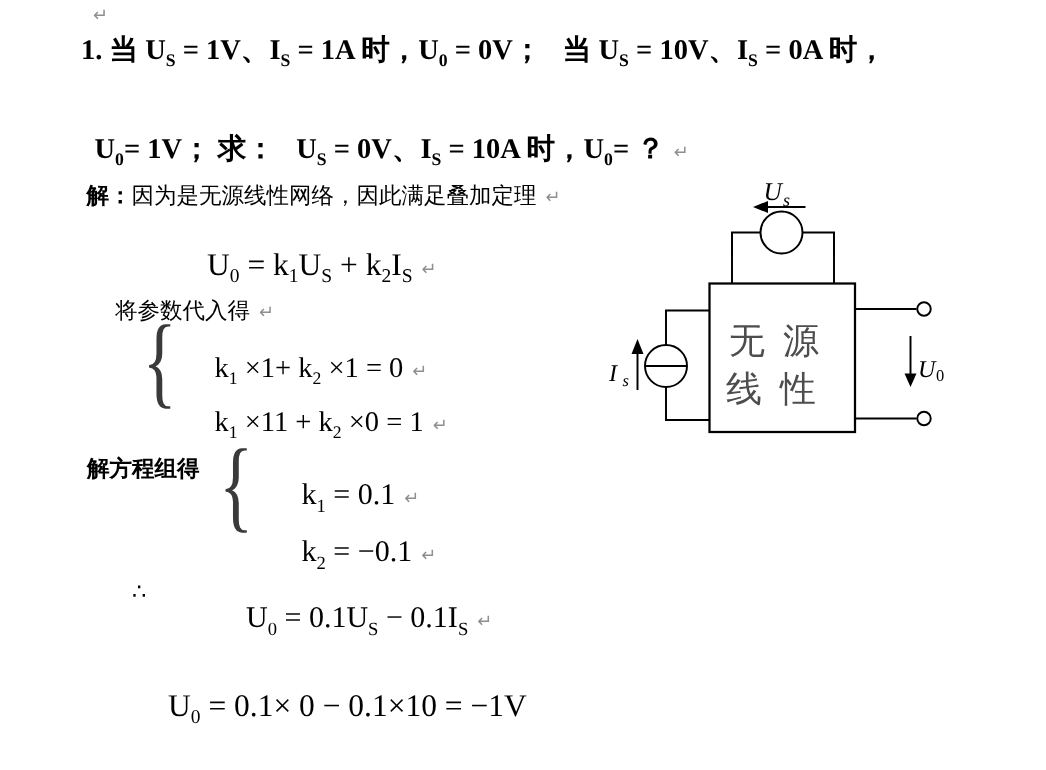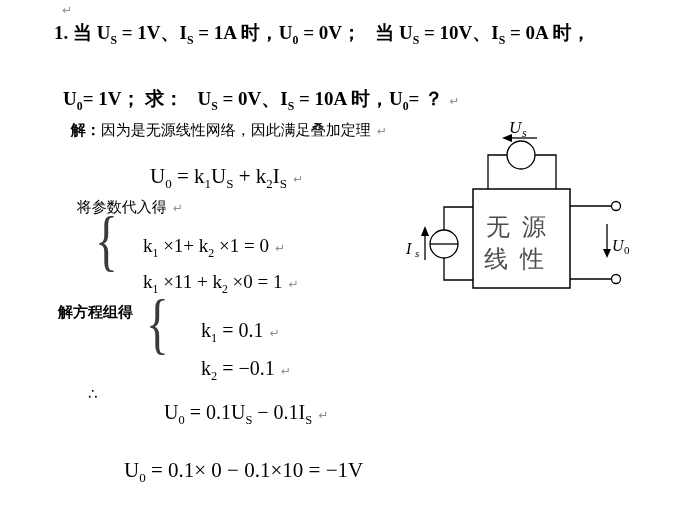--- a/index.html
+++ b/index.html
@@ -1,21 +1,21 @@
 <!DOCTYPE html>
 <html><head>
 <meta charset="utf-8">
 <style>
   html,body{margin:0;padding:0;background:#fff;}
   .page{position:relative;width:697px;height:513px;background:#ffffff;overflow:hidden;
         font-family:"Liberation Sans","DejaVu Sans",sans-serif;color:#000;}
   .abs{position:absolute;white-space:pre;}
   .problem-line{font-family:"Liberation Serif","DejaVu Serif",serif;font-weight:bold;font-size:19px;}
   .eq{font-family:"Liberation Serif","DejaVu Serif",serif;font-size:20px;}
-  .eq-lg{font-size:21px;margin-left:12px;}
+  .eq-lg{font-size:21px;}
   .it{}
   sub{font-size:62%;line-height:0;}
   .cn{font-size:15px;}
   .cnb{font-weight:bold;}
   .mark{color:#8f8f8f;font-size:12px;font-weight:normal;font-style:normal;
         font-family:"DejaVu Sans",sans-serif;margin-left:6px;}
   .brace{position:absolute;font-family:"Liberation Serif","DejaVu Serif",serif;color:#3a3a3a;
          font-weight:normal;font-size:68px;line-height:1;transform:scaleX(0.7);transform-origin:left top;}
   .circuit{position:absolute;left:400px;top:105px;}
   svg text{font-family:"Liberation Serif","DejaVu Serif",serif;}
@@ -26,21 +26,21 @@
 <div class="page">
 
   <span class="abs mark" style="left:62px;top:3px;margin-left:0">↵</span>
 
   <div class="abs problem-line" style="left:54px;top:20px"><span>1. </span><span>当 </span><span class="it">U<sub>S</sub></span><span> = 1V、</span><span class="it">I<sub>S</sub></span><span> = 1A 时，</span><span class="it">U<sub>0</sub></span><span> = 0V；   当 </span><span class="it">U<sub>S</sub></span><span> = 10V、</span><span class="it">I<sub>S</sub></span><span> = 0A 时，</span></div>
 
   <div class="abs problem-line" style="left:44px;top:64px">
     <span><span class="it">U<sub>0</sub></span><span>= 1V； 求：   </span><span class="it">U<sub>S</sub></span><span> = 0V、</span><span class="it">I<sub>S</sub></span><span> = 10A 时，</span><span class="it">U<sub>0</sub></span><span>= ？</span></span><span class="mark">↵</span>
   </div>
 
-  <div class="abs cn" style="left:54px;top:104px">
+  <div class="abs cn" style="left:41px;top:104px">
     <span class="cnb">解：</span><span>因为是无源线性网络，因此满足叠加定理</span><span class="mark">↵</span>
   </div>
 
   <div class="abs eq eq-lg" style="left:117px;top:139px">
     <span><span class="it">U<sub>0</sub></span><span> = </span><span class="it">k<sub>1</sub></span><span class="it">U<sub>S</sub></span><span> + </span><span class="it">k<sub>2</sub></span><span class="it">I<sub>S</sub></span></span><span class="mark">↵</span>
   </div>
 
   <div class="abs cn" style="left:60px;top:181px">
     <span>将参数代入得</span><span class="mark">↵</span>
   </div>

